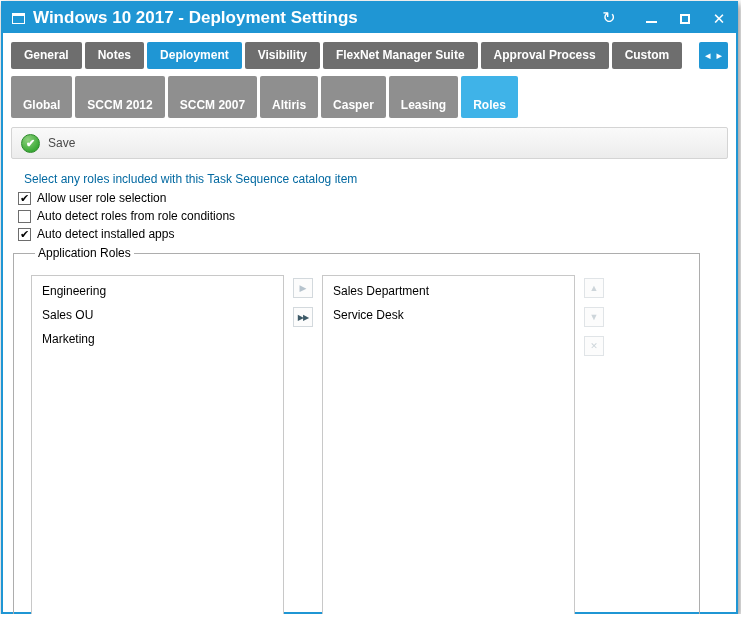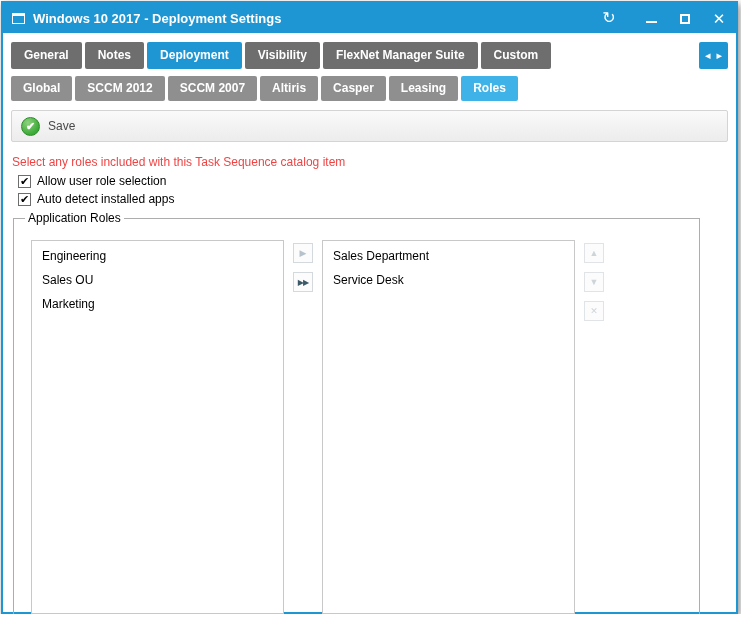--- a/index.html
+++ b/index.html
@@ -9,53 +9,53 @@
     --roles:#3fb3e8;
     --green:#3aa935;
   }
   *{box-sizing:border-box;margin:0;padding:0;}
   body{font-family:"Liberation Sans",sans-serif;background:#ffffff;}
   .window{width:737px;height:613px;margin:1px 0 0 1px;border:2px solid var(--accent);
     background:#fff;display:flex;flex-direction:column;box-shadow:2px 3px 7px rgba(0,0,0,.45);}
   .titlebar{flex:0 0 30px;background:var(--accent);color:#fff;display:flex;align-items:center;
     padding:0 10px 0 9px;}
   .app-icon{width:13px;height:11px;border:1px solid #fff;border-top:3px solid #fff;margin-right:8px;}
-  .title{font-size:13px;font-weight:bold;white-space:nowrap;}
+  .title{font-size:17px;font-weight:bold;white-space:nowrap;}
   .win-controls{margin-left:auto;display:flex;align-items:center;gap:20px;}
   .wbtn{color:#fff;font-size:15px;line-height:1;cursor:pointer;text-align:center;min-width:14px;}
   .wbtn.refresh{margin-right:8px;font-size:16px;}
   .max-sq{display:inline-block;width:10px;height:10px;border:2px solid #fff;}
   .min-bar{display:inline-block;width:11px;height:2px;background:#fff;margin-bottom:1px;}
   .tabrow{display:flex;gap:3px;padding:0 8px;position:relative;overflow:hidden;flex:0 0 auto;}
   .row1{margin-top:9px;}
   .row2{margin-top:7px;}
   .tab{flex:0 0 auto;color:#fff;font-size:12px;font-weight:bold;padding:6px 13px 7px;
     border-radius:2px;cursor:pointer;white-space:nowrap;background:var(--tab1);}
   .row1 .tab.active{background:var(--accent);}
-  .row2 .tab{background:var(--tab2);padding:5px 12px 6px;}
+  .row2 .tab{background:var(--tab2);padding:22px 12px 6px;}
   .row2 .tab.active{background:var(--roles);}
   .tab-scroller{position:absolute;right:8px;top:0;bottom:0;background:var(--accent);color:#fff;
     display:flex;align-items:center;gap:6px;padding:0 6px;border-radius:2px;}
   .tab-scroller span{font-size:11px;cursor:pointer;line-height:1;}
   .toolbar{margin:9px 8px 0;flex:0 0 32px;border:1px solid #d4d4d4;border-radius:2px;
     background:linear-gradient(#fafafa,#ececec);display:flex;align-items:center;padding:0 9px;gap:8px;}
   .save-icon{width:19px;height:19px;border-radius:50%;flex:0 0 auto;
     background:radial-gradient(circle at 35% 28%, #8fd27f, var(--green) 72%);
     color:#fff;font-size:11px;font-weight:bold;display:flex;align-items:center;justify-content:center;
     border:1px solid #2d8a2a;cursor:pointer;}
   .save-label{font-size:12px;color:#4a4a4a;cursor:pointer;}
-  .instruction{margin:13px 9px 5px;font-size:12px;color:#ef4444;}
+  .instruction{margin:13px 21px 5px;font-size:12px;color:#0369a1;}
   .cb-list{margin-left:15px;display:flex;flex-direction:column;gap:4px;}
   .cbrow{display:flex;align-items:center;gap:6px;cursor:pointer;}
   .cb{width:13px;height:13px;border:1px solid #6d6d6d;background:#fff;font-size:11px;
     line-height:11px;text-align:center;color:#000;flex:0 0 auto;}
   .cblabel{font-size:12px;color:#000;}
   .groupbox{margin:12px 36px 0 10px;flex:0 0 348px;border:1px solid #adadad;position:relative;
     padding:21px 0 0 17px;}
-  .legend{position:absolute;top:-8px;left:11px;background:#fff;padding:0 3px;font-size:12px;color:#000;}
+  .legend{position:absolute;top:-8px;left:21px;background:#fff;padding:0 3px;font-size:12px;color:#000;}
   .transfer{display:flex;gap:9px;}
   .listbox{list-style:none;width:253px;height:374px;border:1px solid #c8c8c8;background:#fff;
     overflow:auto;padding-top:3px;}
   .litem{font-size:12px;padding:5px 10px;cursor:default;}
   .btncol{display:flex;flex-direction:column;gap:9px;padding-top:3px;}
   .sbtn{width:20px;height:20px;border:1px solid #d3d9dd;background:#fcfcfc;display:flex;
     align-items:center;justify-content:center;cursor:pointer;font-size:9px;color:#3c5967;padding:0;}
   .sbtn .dbl{font-size:8px;letter-spacing:-1px;}
   .sbtn.dim{color:#b6c3cd;}
   .sbtn.disabled{color:#cdd5da;border-color:#e0e4e7;cursor:default;}
@@ -77,20 +77,21 @@
       <span class="wbtn">✕</span>
     </div>
   </div>
 
   <div class="tabrow row1" id="tabs-primary">
     <div class="tab">General</div>
       <div class="tab">Notes</div>
       <div class="tab active">Deployment</div>
       <div class="tab">Visibility</div>
       <div class="tab">FlexNet Manager Suite</div>
+      <div class="tab">Approval Process</div>
       <div class="tab">Custom</div>
       <div class="tab-scroller">
       <span>◂</span>
       <span>▸</span>
     </div>
   </div>
 
   <div class="tabrow row2" id="tabs-secondary">
       <div class="tab">Global</div>
       <div class="tab">SCCM 2012</div>
@@ -105,20 +106,24 @@
     <span class="save-icon">✔</span>
     <span class="save-label">Save</span>
   </div>
 
   <div class="instruction">Select any roles included with this Task Sequence catalog item</div>
 
   <div class="cb-list" id="cb-list">
       <div class="cbrow">
         <span class="cb">✔</span>
         <span class="cblabel">Allow user role selection</span>
+      </div>
+      <div class="cbrow">
+        <span class="cb"></span>
+        <span class="cblabel">Auto detect roles from role conditions</span>
       </div>
       <div class="cbrow">
         <span class="cb">✔</span>
         <span class="cblabel">Auto detect installed apps</span>
       </div>
     </div>
 
   <div class="groupbox">
     <span class="legend">Application Roles</span>
     <div class="transfer">

